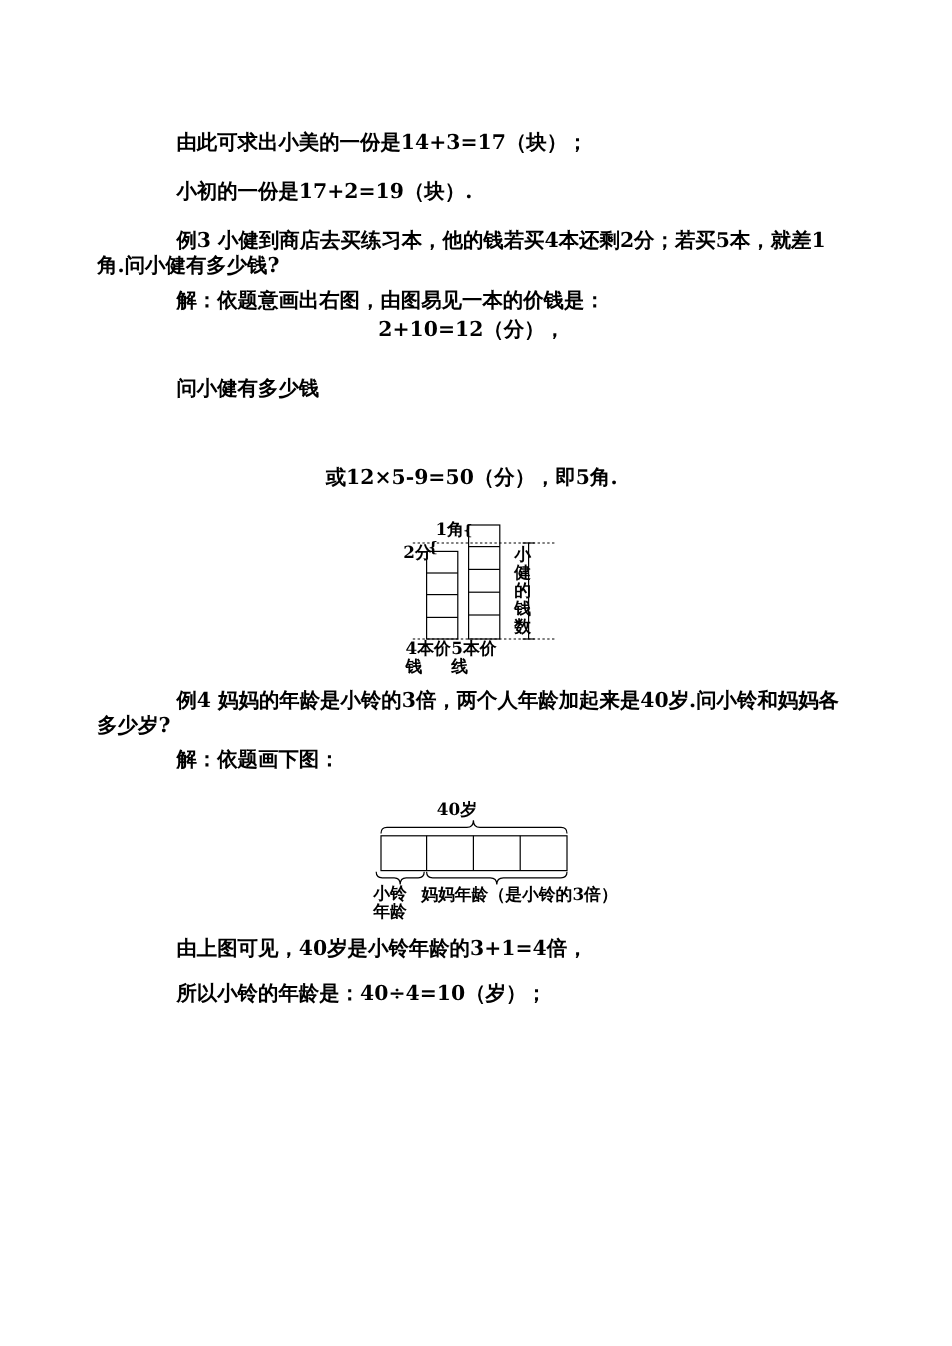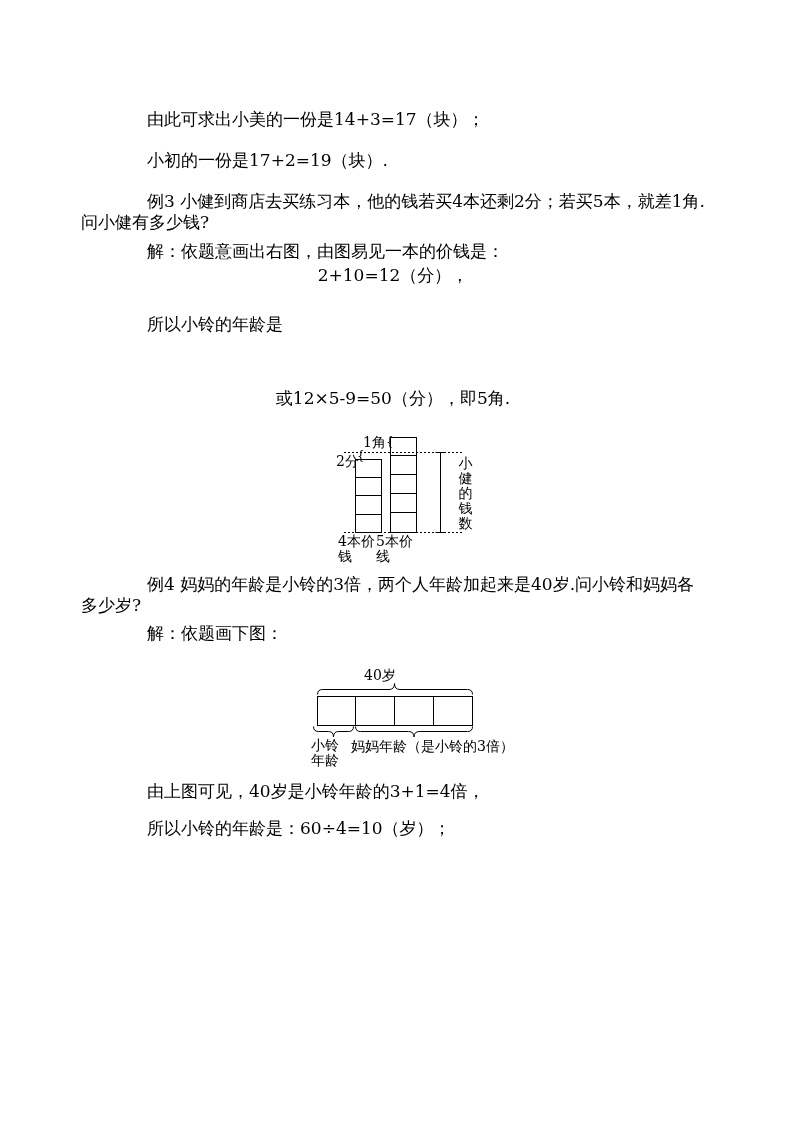--- a/index.html
+++ b/index.html
@@ -14,33 +14,33 @@
     overflow: hidden;
     font-family: "DejaVu Serif", "Liberation Serif", serif;
     color: #000000;
   }
   .page {
     position: absolute;
     left: 0; top: 0;
     width: 793px; height: 1122px;
     background: #ffffff;
   }
-  .abs { position: absolute; }
+  .abs { position: absolute; font-weight: bold; }
   .para {
     margin: 0;
     left: 81px;
     width: 624px;
     font-size: 17px;
     line-height: 21px;
     letter-spacing: 0;
     color: #000000;
   }
   .indent { text-indent: 66px; }
   .center { text-align: center; text-indent: 0; }
-  .diagram { position: absolute; }
+  .diagram { position: absolute; font-weight: bold; }
   .diagram svg { position: absolute; left: 0; top: 0; overflow: visible; }
   .lbl {
     position: absolute;
     font-size: 14px;
     line-height: 15px;
     color: #000000;
     white-space: pre-line;
   }
   .lbl.center { text-align: left; }
   .lbl.nowrap { white-space: nowrap; }
@@ -63,21 +63,21 @@
 </head>
 <body>
 
 <div class="page">
 
   <p class="para indent abs" style="top:109px">由此可求出小美的一份是14+3=17（块）；</p>
   <p class="para indent abs" style="top:150px">小初的一份是17+2=19（块）.</p>
   <p class="para indent abs" style="top:191px">例3 小健到商店去买练习本，他的钱若买4本还剩2分；若买5本，就差1角.问小健有多少钱?</p>
   <p class="para indent abs" style="top:241px">解：依题意画出右图，由图易见一本的价钱是：</p>
   <p class="para center abs" style="top:265px">2+10=12（分），</p>
-  <p class="para indent abs" style="top:314px">所以小铃的年龄是</p>
+  <p class="para indent abs" style="top:314px">问小健有多少钱</p>
   <p class="para center abs" style="top:388px">或12×5-9=50（分），即5角.</p>
 
   <div class="diagram" style="left:336px; top:430px; width:130px; height:135px;">
     <svg width="130" height="135" viewBox="0 0 130 135">
 
       <line x1="8" y1="22.5" x2="126" y2="22.5" stroke-width="1" stroke-dasharray="2,2"></line>
       <line x1="8" y1="102.5" x2="126" y2="102.5" stroke-width="1" stroke-dasharray="2,2"></line>
 
       <g>
         <rect x="19.5" y="29.5" width="26" height="73" stroke-width="1"></rect>
@@ -97,21 +97,21 @@
       <g>
         <line x1="104.5" y1="22.5" x2="104.5" y2="102.5" stroke-width="1"></line>
         <line x1="99.5" y1="22.5" x2="109.5" y2="22.5" stroke-width="1"></line>
         <line x1="99.5" y1="102.5" x2="109.5" y2="102.5" stroke-width="1"></line>
       </g>
     </svg>
     <div class="lbl" style="left:27px; top:5px;">1角</div>
     <span class="brace-glyph" style="left:50px; top:6px;">{</span>
     <div class="lbl" style="left:0px; top:24px;">2分</div>
     <span class="brace-glyph" style="left:21px; top:20px;">{</span>
-    <div class="vertical-lbl" style="left:121px; top:26px;">小健的钱数</div>
+    <div class="vertical-lbl" style="left:91px; top:26px;">小健的钱数</div>
     <div class="lbl center" style="left:2px; top:104px; width:44px;">4本价
 钱</div>
     <div class="lbl center" style="left:40px; top:104px; width:44px;">5本价
 线</div>
   </div>
 
   <p class="para indent abs" style="top:574px">例4 妈妈的年龄是小铃的3倍，两个人年龄加起来是40岁.问小铃和妈妈各多少岁?</p>
   <p class="para indent abs" style="top:623px">解：依题画下图：</p>
 
   <div class="diagram" style="left:295px; top:666px; width:230px; height:105px;">
@@ -130,15 +130,15 @@
 
       <path d="M 60.5 60.5 Q 60.5 65.5 65.5 65.5 L 113.5 65.5 Q 119 65.5 119 71 Q 119 65.5 124.5 65.5 L 172.5 65.5 Q 177.5 65.5 177.5 60.5" stroke-width="1"></path>
     </svg>
     <div class="lbl center" style="left:69px; top:2px; width:61px;">40岁</div>
     <div class="lbl center" style="left:16px; top:72px; width:44px;">小铃
 年龄</div>
     <div class="lbl nowrap" style="left:56px; top:73px;">妈妈年龄（是小铃的3倍）</div>
   </div>
 
   <p class="para indent abs" style="top:781px">由上图可见，40岁是小铃年龄的3+1=4倍，</p>
-  <p class="para indent abs" style="top:818px">所以小铃的年龄是：60÷4=10（岁）；</p>
+  <p class="para indent abs" style="top:818px">所以小铃的年龄是：40÷4=10（岁）；</p>
 
 </div>
 
 </body></html>

